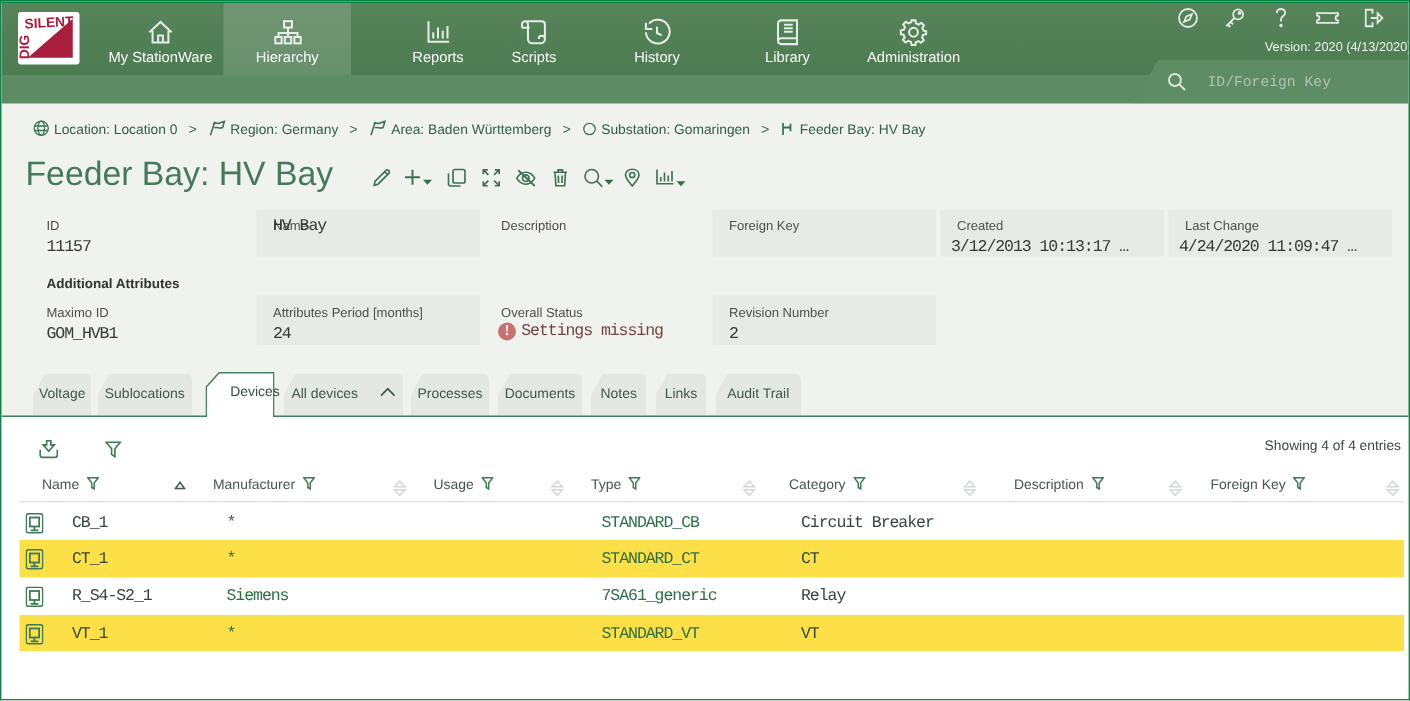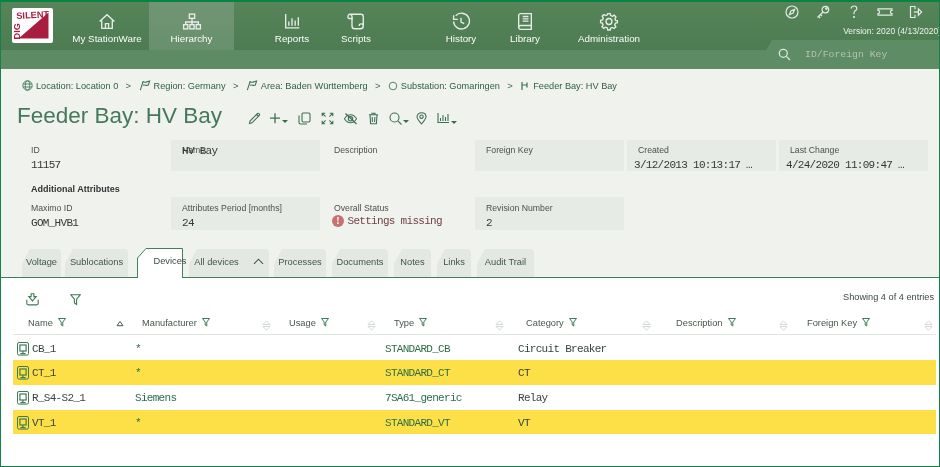--- a/index.html
+++ b/index.html
@@ -59,21 +59,21 @@
 #showing { position:absolute; right:5px; top:291px; font-size:9.2px; color:#3c4a40; }
 .th { position:absolute; top:317px; font-size:9.3px; color:#47564c; white-space:nowrap; }
 .th svg.funnel { stroke:#3e7a55; fill:none; stroke-width:1; vertical-align:-1px; margin-left:5px; }
 .sortarr { position:absolute; top:319px; width:9px; height:11px; }
 .sortarr svg { stroke:#d2d9d4; fill:none; stroke-width:1; display:block; }
 #headline { position:absolute; left:12px; top:333px; width:923px; height:1px; background:#dfe5df; }
 .row { position:absolute; left:12px; width:923px; height:24.6px; }
 .row.alt { background:#fde047; }
 .row .devicon { position:absolute; left:4px; top:6px; }
 .row .devicon svg { stroke:#3e7a55; fill:none; stroke-width:1.1; }
-.cell { position:absolute; top:7px; font-family:"Liberation Mono",monospace; font-size:11px; letter-spacing:-0.7px; white-space:nowrap; }
+.cell { position:absolute; top:7px; font-family:"Liberation Mono",monospace; font-size:11px; letter-spacing:-0.7px; white-space:nowrap;margin-left:16px; }
 .c-g { color:#2e6e48; }
 .c-d { color:#36453c; }
 </style>
 </head>
 <body>
 <div id="app">
 
   <div id="nav">
     <div class="topstrip"></div>
     <div class="navitem sel" style="left:148px; width:85px;"></div>
@@ -106,21 +106,21 @@
           <path d="M6 13 L6 9 M9 13 L9 6 M12 13 L12 8 M15 13 L15 5"></path>
         </svg>
       <div class="nlabel">Reports</div>
     </div>
     <div class="navitem" style="left:313px;">
       <svg class="nicon" viewBox="0 0 18 18">
           <path d="M5.2 4.2 C5.2 3 4.4 2.1 3.3 2.1 C2.2 2.1 1.4 3 1.4 4.2 L1.4 5 C1.4 5.7 1.9 6.2 2.6 6.2 L6.2 6.2 M3.3 2.1 L13.8 2.1 C15 2.1 15.9 3 15.9 4.2 L15.9 13 M5.2 4.2 L5.2 13.2 C5.2 14.7 6.3 15.9 7.8 15.9 L13.2 15.9 C14.7 15.9 15.9 14.7 15.9 13.2 C15.9 12 15 11.2 13.9 11.2 C12.8 11.2 12 12 12 13.2"></path>
         </svg>
       <div class="nlabel">Scripts</div>
     </div>
-    <div class="navitem" style="left:418px;">
+    <div class="navitem" style="left:395px;">
       <svg class="nicon" viewBox="0 0 18 18">
           <path d="M4 3.5 A 7.5 7.5 0 1 1 2 9 M2 3 L2 7 L6 7"></path>
           <path d="M9 5.5 L9 9.5 L12 11"></path>
         </svg>
       <div class="nlabel">History</div>
     </div>
     <div class="navitem" style="left:482px;">
       <svg class="nicon" viewBox="0 0 18 18">
           <path d="M5 1.5 L15 1.5 L15 16.5 L5 16.5 C3.8 16.5 3 15.5 3 14.5 L3 3.5 C3 2.5 3.8 1.5 5 1.5 Z"></path>
           <path d="M3 14.5 C3 13.5 3.8 12.8 5 12.8 L15 12.8"></path>

